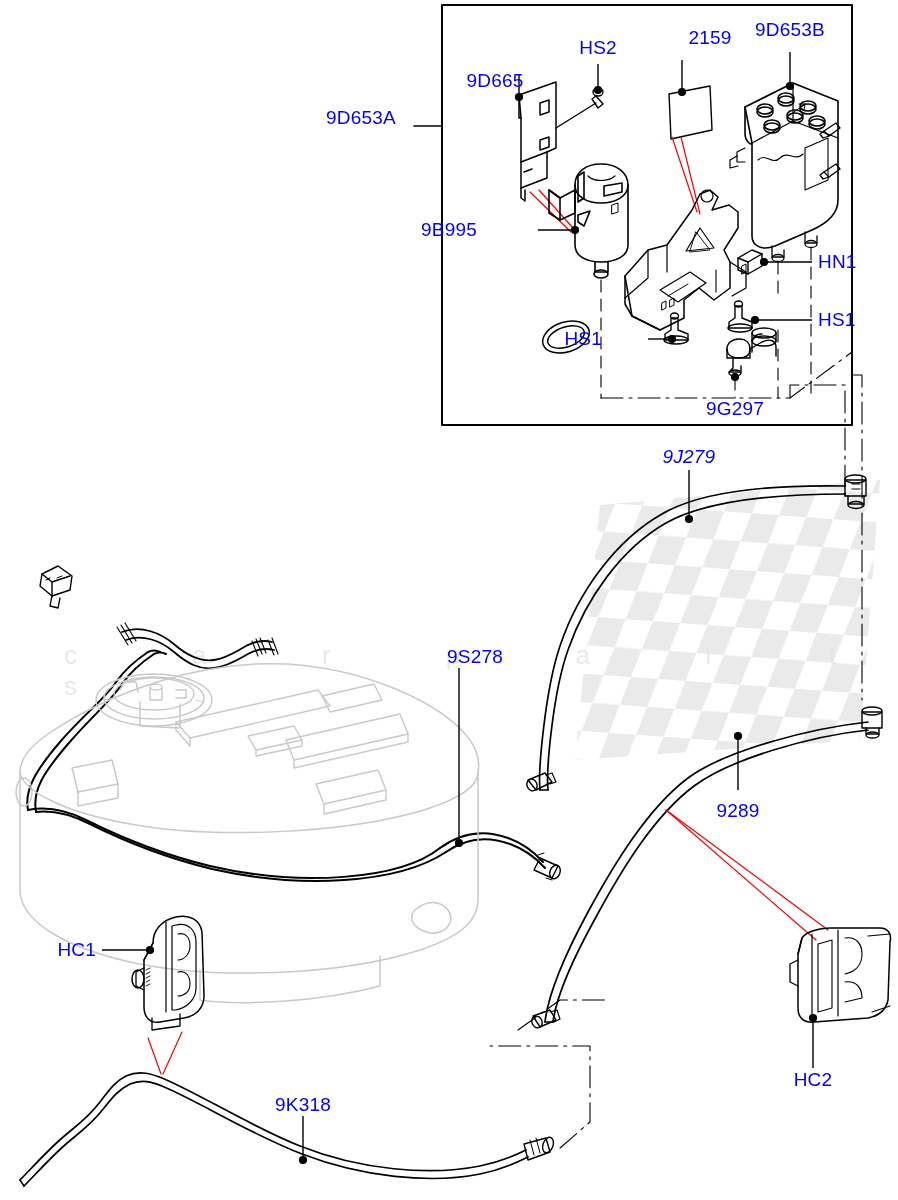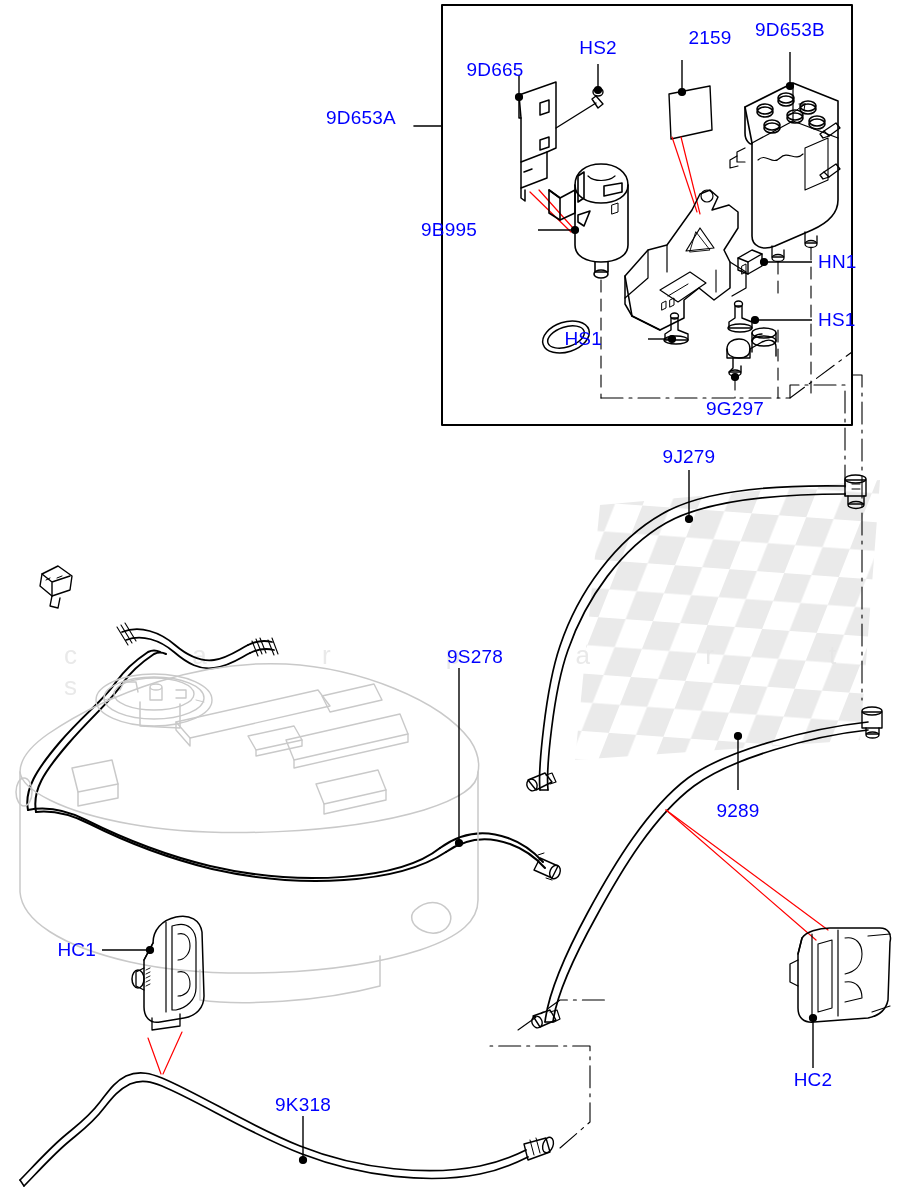--- a/index.html
+++ b/index.html
@@ -404,29 +404,29 @@
 
       <line x1="813" y1="1068" x2="813" y2="1020"></line>
         <circle cx="813" cy="1018" r="3.4"></circle>
 
       <line x1="303" y1="1116" x2="303" y2="1158"></line>
         <circle cx="303" cy="1160" r="3.4"></circle>
     </g>
   </svg>
 
   <div class="lbl" style="left:326px;top:118px;transform:translateY(-50%);">9D653A</div>
-  <div class="lbl" style="left:495px;top:70px;transform:translate(-50%,-50%);">9D665</div>
+  <div class="lbl" style="left:495px;top:81px;transform:translate(-50%,-50%);">9D665</div>
   <div class="lbl" style="left:598px;top:48px;transform:translate(-50%,-50%);">HS2</div>
   <div class="lbl" style="left:682px;top:38px;transform:translate(-50%,-50%);margin-left:28px;">2159</div>
   <div class="lbl" style="left:790px;top:30px;transform:translate(-50%,-50%);">9D653B</div>
   <div class="lbl" style="left:477px;top:230px;transform:translate(-100%,-50%);">9B995</div>
   <div class="lbl" style="left:818px;top:262px;transform:translateY(-50%);">HN1</div>
   <div class="lbl" style="left:818px;top:320px;transform:translateY(-50%);">HS1</div>
   <div class="lbl" style="left:602px;top:339px;transform:translate(-100%,-50%);">HS1</div>
   <div class="lbl" style="left:735px;top:398px;transform:translate(-50%,0);">9G297</div>
-  <div class="lbl" style="left:689px;top:457px;transform:translate(-50%,-50%);">9J279</div>
+  <div class="lbl" style="left:689px;top:457px;transform:translate(-50%,-50%);font-style:italic;">9J279</div>
   <div class="lbl" style="left:459px;top:657px;transform:translate(-50%,-50%);margin-left:16px;">9S278</div>
   <div class="lbl" style="left:738px;top:811px;transform:translate(-50%,-50%);">9289</div>
   <div class="lbl" style="left:96px;top:950px;transform:translate(-100%,-50%);">HC1</div>
   <div class="lbl" style="left:813px;top:1080px;transform:translate(-50%,-50%);">HC2</div>
   <div class="lbl" style="left:303px;top:1105px;transform:translate(-50%,-50%);">9K318</div>
 
 </div>
 
 </body></html>

